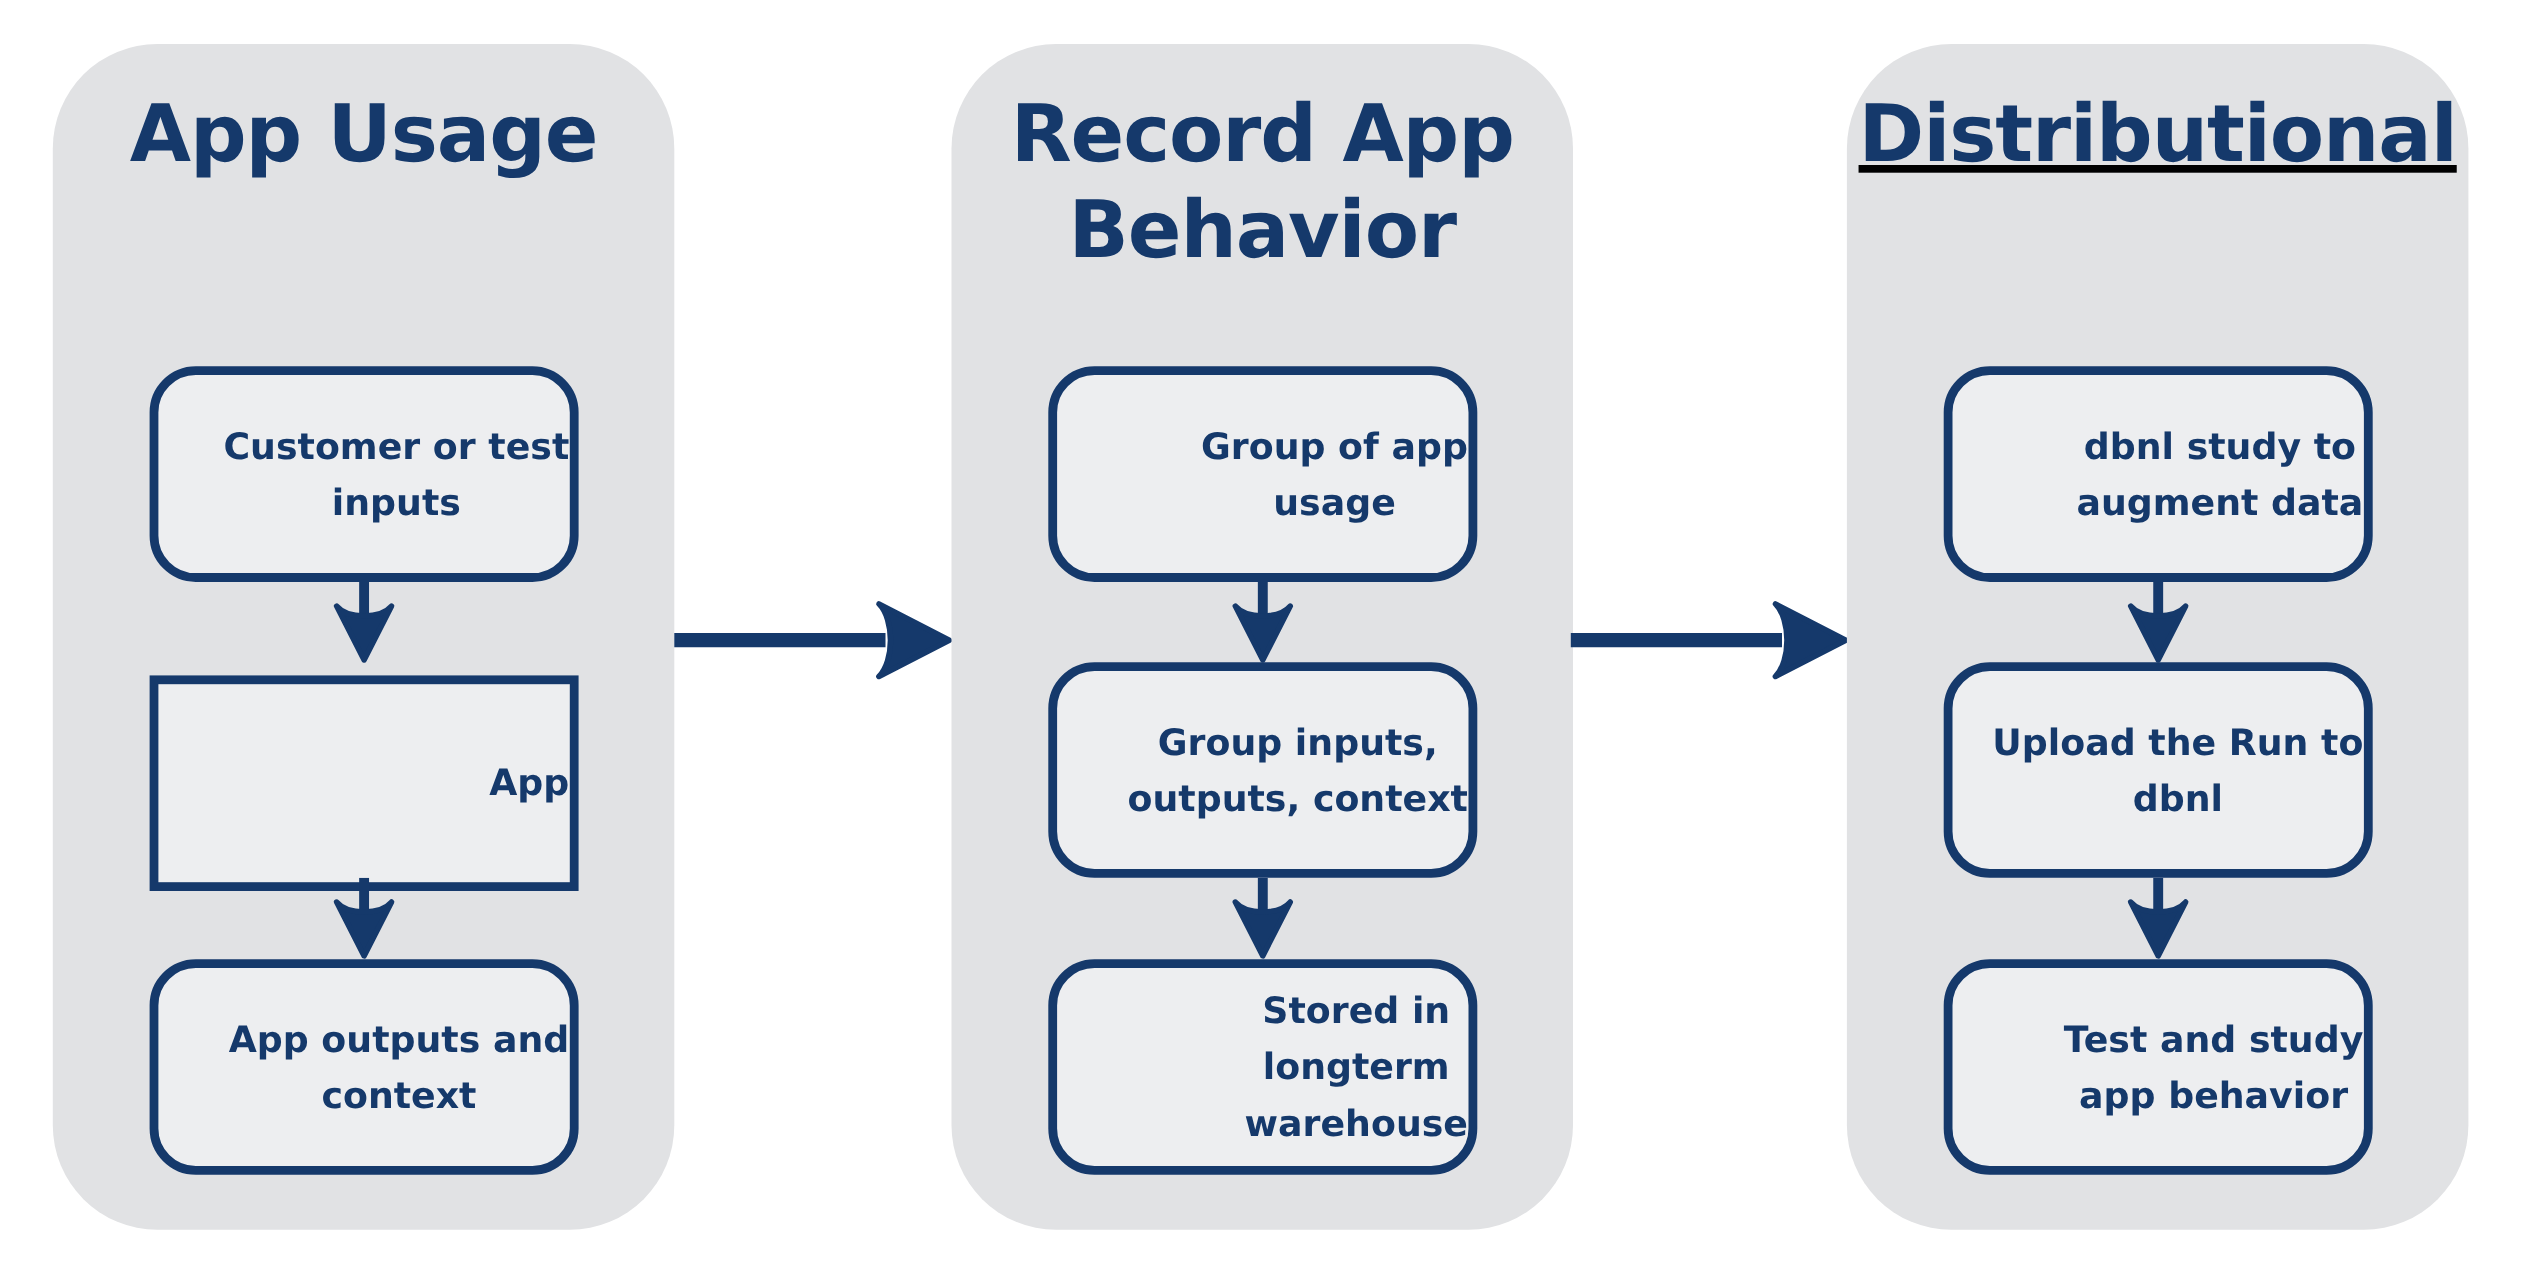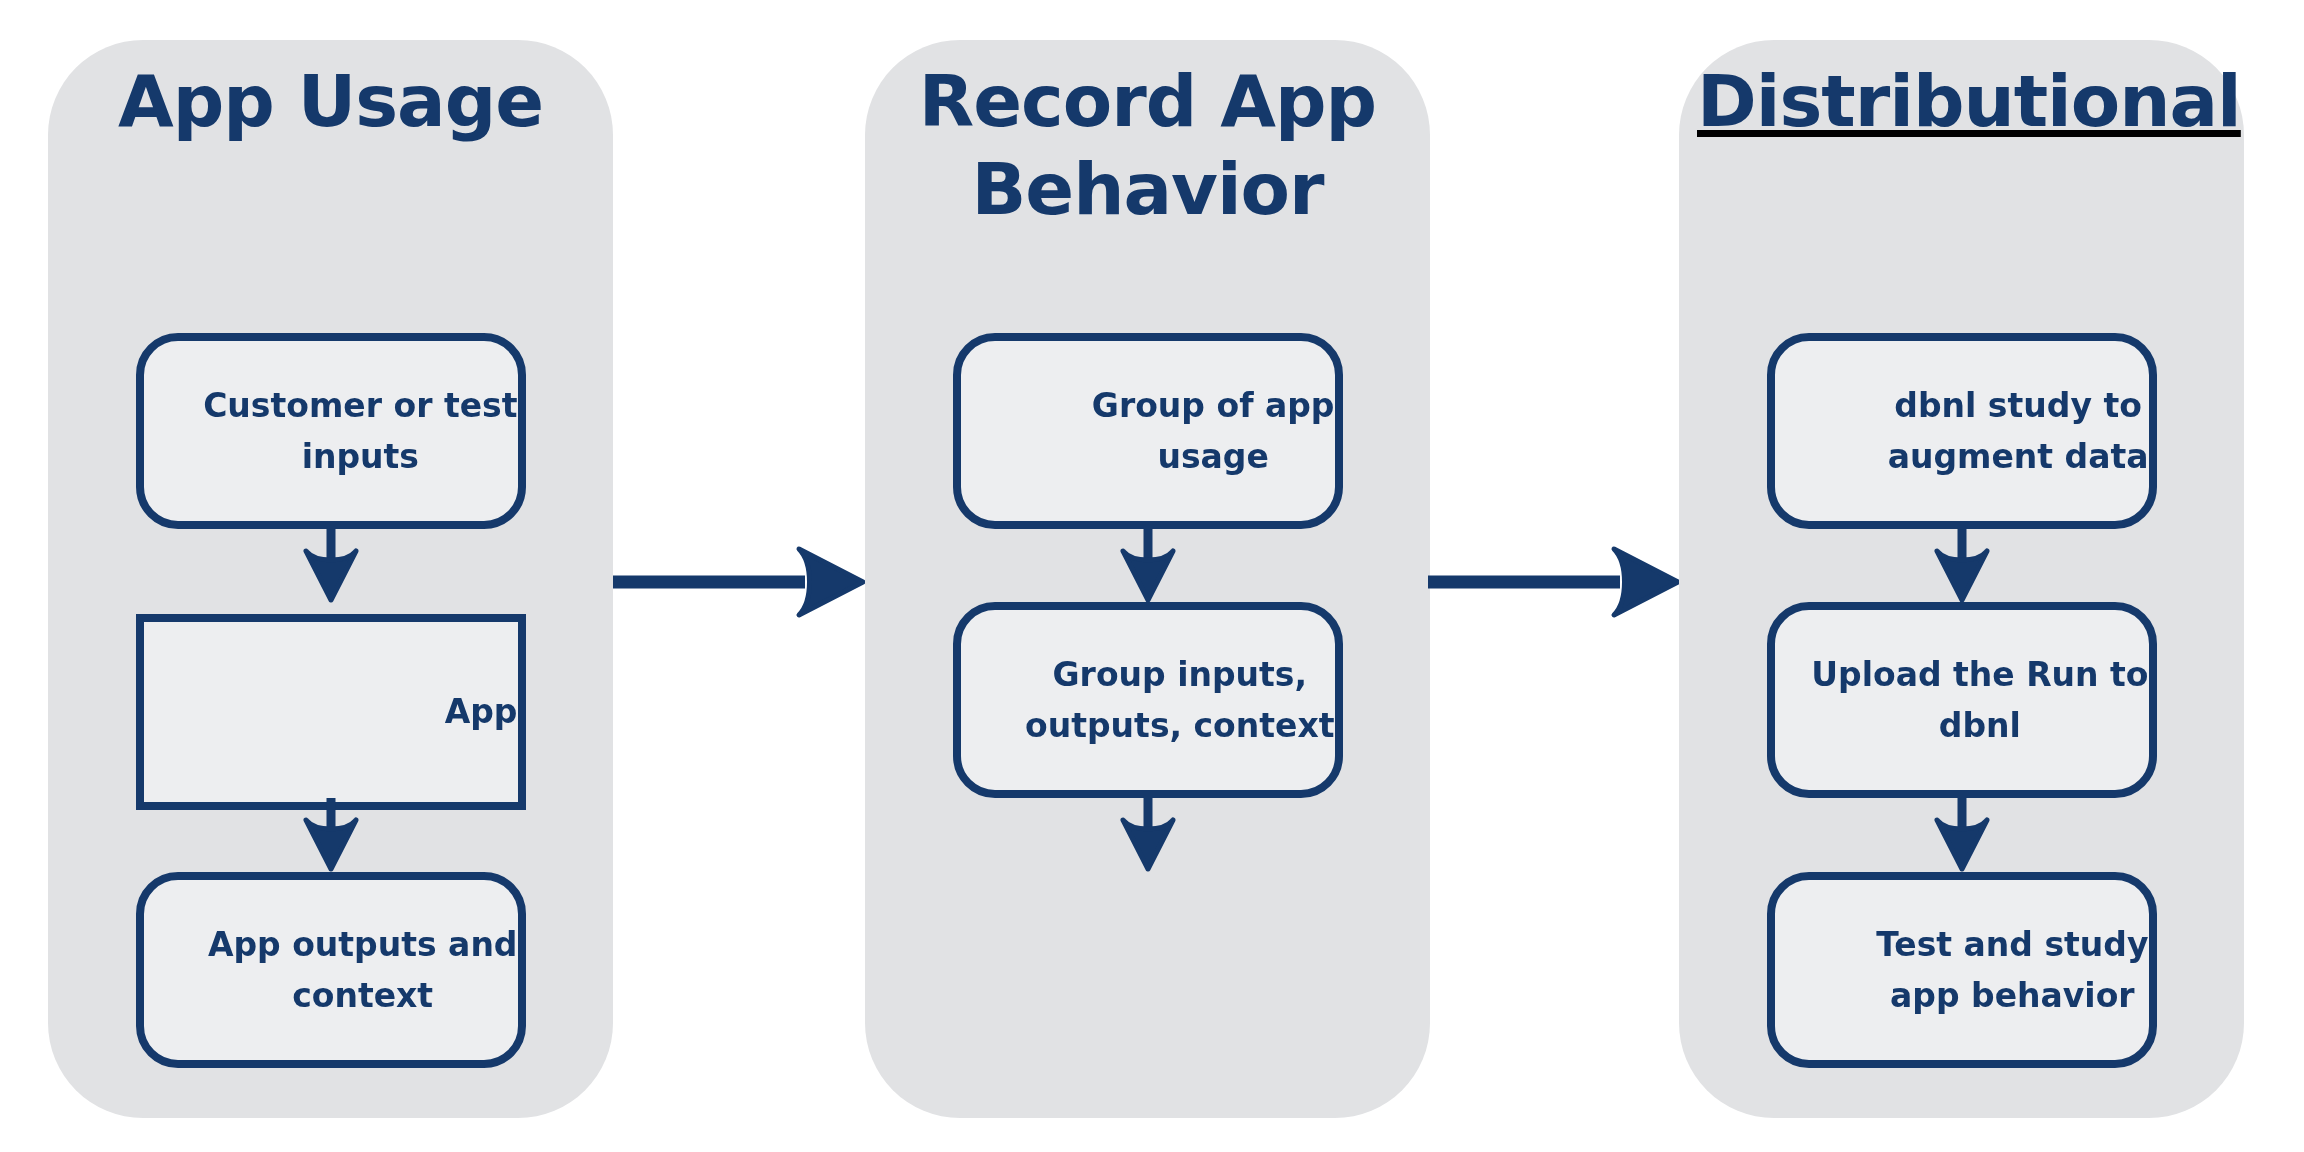--- a/index.html
+++ b/index.html
@@ -20,21 +20,22 @@
     position:absolute;
     top:40px;
     width:565px;height:1078px;
     background:var(--panel);
     border-radius:95px;
   }
   .panel.p1{left:48px;}
   .panel.p2{left:865px;}
   .panel.p3{left:1679px;text-decoration:underline;}
   .panel-title{
-    margin:18px;
+    margin:0;
+    padding-top:38px;
     text-align:center;
     color:var(--navy);
     font-size:72px;
     font-weight:bold;
     line-height:1.22;
     white-space:pre-line;
     letter-spacing:-1px;
   }
   .box{
     position:absolute;
@@ -132,20 +133,25 @@
     <div class="box rounded b2">
       <span class="box-label">Group inputs,
 outputs, context</span>
     </div>
 
     <svg class="arrow-v a2" viewBox="0 0 60 74">
       <line class="stroke" x1="30" y1="0" x2="30" y2="34" stroke-width="9"></line>
       <path class="fill stroke" d="M5,22 C15,34 45,34 55,22 L30,71 Z" stroke-width="5" stroke-linejoin="round"></path>
     </svg>
 
+    <div class="box rounded b3">
+      <span class="box-label">Stored in
+longterm
+warehouse</span>
+    </div>
   </section>
 
   <svg class="arrow-h h2" viewBox="0 0 258 80">
     <line class="stroke" x1="2" y1="40" x2="194" y2="40" stroke-width="13"></line>
     <path class="fill stroke" d="M188,7 C202,21 202,59 188,73 L252,40 Z" stroke-width="5" stroke-linejoin="round"></path>
   </svg>
 
   <section class="panel p3">
     <h2 class="panel-title">Distributional</h2>
 

